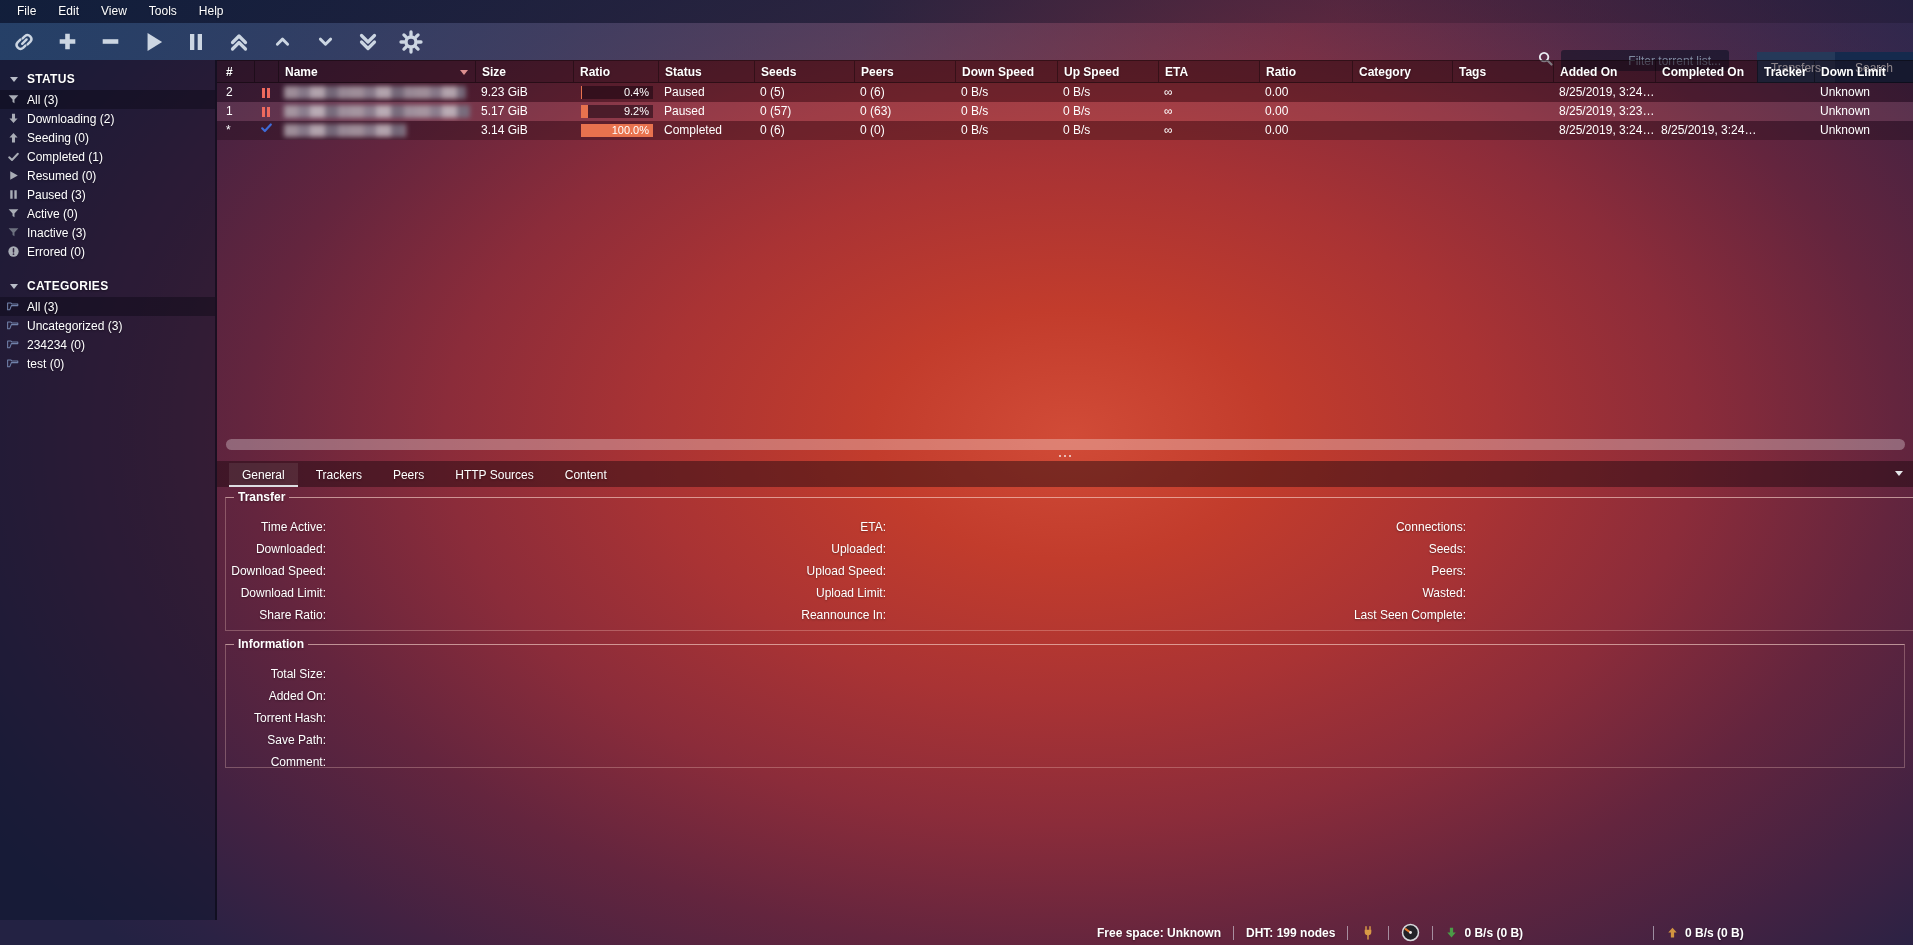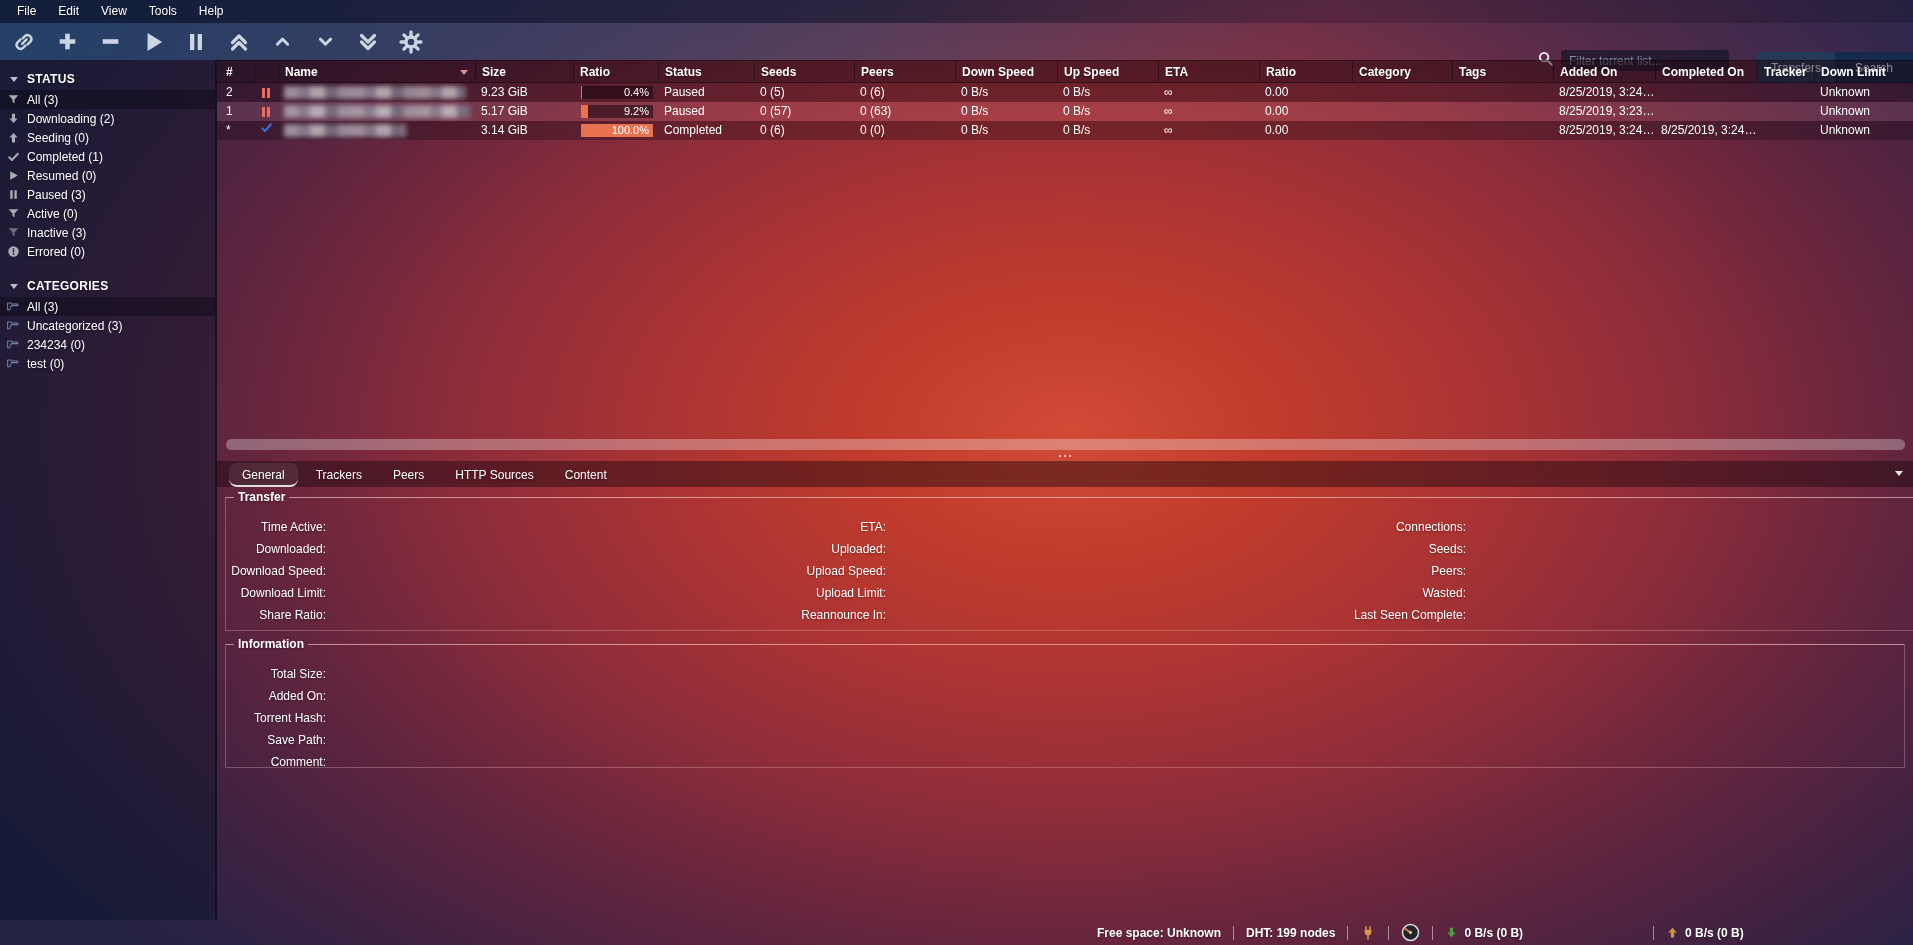--- a/index.html
+++ b/index.html
@@ -33,20 +33,21 @@
     display:flex; align-items:center;
   }
   .tb-icons { display:flex; align-items:center; gap:15px; margin-left:10px; color:#ccd6e2; }
   .tb-btn { display:flex; align-items:center; justify-content:center; width:28px; height:30px; }
   .tb-btn svg { display:block; }
   #filter-wrap { position:absolute; left:1537px; top:27px; display:flex; align-items:center; gap:7px; }
   #filter-input {
     width:168px; height:21px; border:none; outline:none; border-radius:3px;
     background:rgba(10,16,34,.58); color:#cfd6e4; font-size:12px; padding:0 8px;
     font-family:"Liberation Sans", sans-serif;
+    text-align:right;
   }
   #filter-input::placeholder { color:#7f8aa0; }
   #view-tabs {
     position:absolute; right:0; top:29px; height:31px; width:156px;
     background:#152a4d; display:flex;
   }
   .view-tab { flex:1; display:flex; align-items:center; justify-content:center; font-size:12px; cursor:default; }
   .view-tab.active { background:rgba(255,255,255,.07); }
 
   
@@ -101,21 +102,21 @@
     display:flex; align-items:center; justify-content:center; }
   #splitter .dots { display:flex; gap:3px; }
   #splitter .dots i { width:2px; height:2px; border-radius:50%; background:#f2e2e0; display:block; }
 
   
   #dtabs {
     position:absolute; left:217px; top:461px; width:1696px; height:26px;
     background:rgba(26,6,14,.46); display:flex; align-items:flex-end; padding-left:12px;
   }
   .dtab { font-size:12px; padding:5px 13px; margin-right:5px; cursor:default; text-shadow:0 1px 2px rgba(0,0,0,.35); }
-  .dtab.active { background:rgba(255,255,255,.08); border-bottom:2px solid #dddee2; padding-bottom:3px;border-radius:8px; }
+  .dtab.active { background:rgba(255,255,255,.08); border-bottom:2px solid #dddee2; padding-bottom:3px; }
   #dtab-collapse { position:absolute; right:10px; top:10px; width:0; height:0;
     border-left:4px solid transparent; border-right:4px solid transparent; border-top:5px solid #e6e7ea; }
 
   fieldset { position:absolute; left:225px; width:1680px; border:1px solid rgba(250,205,195,.3);
     border-top-color:rgba(252,218,208,.6); padding:14px 16px 0 0; }
   #fs-transfer { top:490px; height:141px; }
   #fs-info { top:637px; height:131px; }
   legend { font-size:12px; font-weight:bold; padding:0 4px; margin-left:8px; text-shadow:0 1px 2px rgba(0,0,0,.35); }
   .fcols { display:flex; }
   .fcol { width:560px; }

